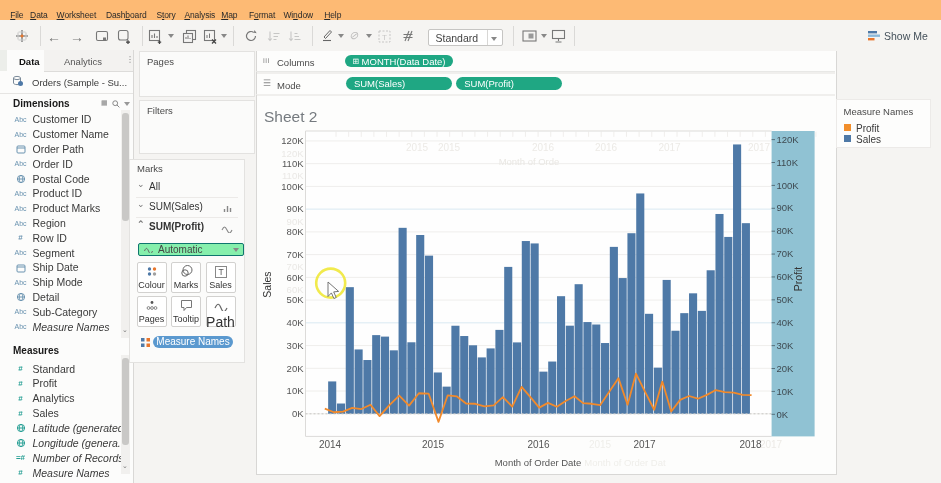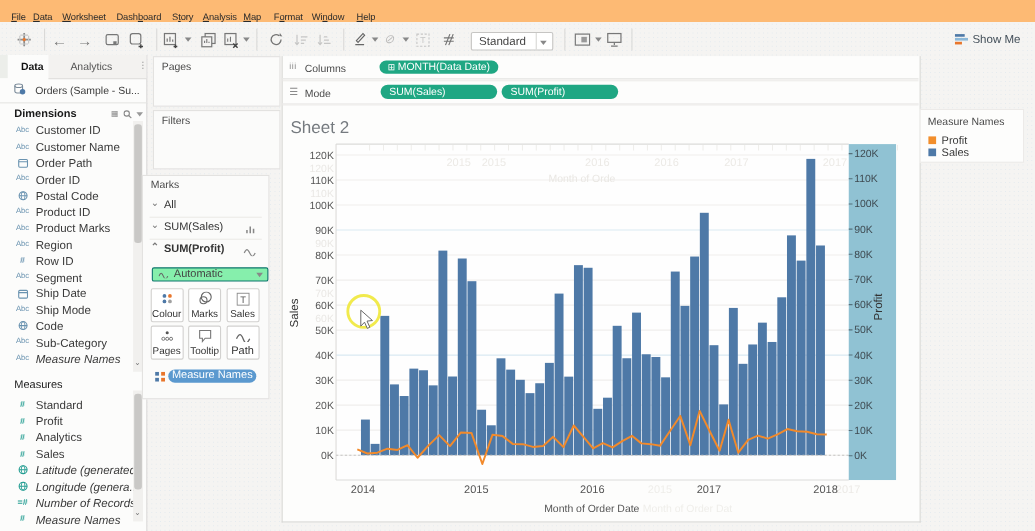--- a/index.html
+++ b/index.html
@@ -199,21 +199,21 @@
       <div class="frow" style="top:274.7px">
         <span class="ficbox"><span class="fic" style="color:#6a93b0;font-size:7px;letter-spacing:0">Abc</span></span>
         <span class="ftxt" style="">Ship Mode</span>
       </div>
       <div class="frow" style="top:289.5px">
         <span class="ficbox"><svg class="fic" width="10" height="10" viewBox="0 0 10 10">
             <circle cx="5" cy="5" r="3.6" fill="none" stroke="#6a93b0" stroke-width="1"></circle>
             <line x1="1.4" y1="5" x2="8.6" y2="5" stroke="#6a93b0" stroke-width="1"></line>
             <ellipse cx="5" cy="5" rx="1.7" ry="3.6" fill="none" stroke="#6a93b0" stroke-width="0.8"></ellipse>
           </svg></span>
-        <span class="ftxt" style="">Code</span>
+        <span class="ftxt" style="">Detail</span>
       </div>
       <div class="frow" style="top:304.3px">
         <span class="ficbox"><span class="fic" style="color:#6a93b0;font-size:7px;letter-spacing:0">Abc</span></span>
         <span class="ftxt" style="">Sub-Category</span>
       </div>
       <div class="frow" style="top:319.1px">
         <span class="ficbox"><span class="fic" style="color:#6a93b0;font-size:7px;letter-spacing:0">Abc</span></span>
         <span class="ftxt" style="font-style:italic;">Measure Names</span>
       </div>
       <div class="frow" style="top:361.0px">
@@ -250,21 +250,21 @@
       </div>
       <div class="frow" style="top:450.1px">
         <span class="ficbox"><span class="fic" style="color:#259e93;font-size:8px;font-weight:bold">=#</span></span>
         <span class="ftxt" style="font-style:italic;">Number of Records</span>
       </div>
       <div class="frow" style="top:465.0px">
         <span class="ficbox"><span class="fic" style="color:#259e93;font-size:8px;font-weight:bold">#</span></span>
         <span class="ftxt" style="font-style:italic;">Measure Names</span>
       </div>
     </div>
-  <div class="abs" style="left:13px;top:294.5px;font-size:10px;font-weight:normal;color:#1a1a1a">Measures</div>
+  <div class="abs" style="left:13px;top:294.5px;font-size:10px;font-weight:bold;color:#1a1a1a">Measures</div>
 
   <div class="abs" style="left:120.5px;top:60px;width:9px;height:228px;background:#f1f0ee"></div>
   <div class="abs" style="left:121.5px;top:63px;width:7px;height:108px;background:#c9c8c6;border-radius:3px"></div>
   <div class="abs" style="left:122px;top:276px;font-size:7px;color:#777">⌄</div>
   <div class="abs" style="left:120.5px;top:305px;width:9px;height:119px;background:#f1f0ee"></div>
   <div class="abs" style="left:121.5px;top:308px;width:7px;height:87px;background:#c9c8c6;border-radius:3px"></div>
   <div class="abs" style="left:122px;top:412px;font-size:7px;color:#777">⌄</div>
 </div>
 
 <div class="abs" style="left:139px;top:51.2px;width:113.6px;height:43.5px;background:#fbfbfa;border:1px solid #e3e2e0">
@@ -309,21 +309,21 @@
         <circle cx="6" cy="2.5" r="1.4" fill="#555"></circle>
         <circle cx="2.5" cy="8" r="1.4" fill="none" stroke="#777" stroke-width="0.9"></circle>
         <circle cx="6" cy="8" r="1.4" fill="none" stroke="#777" stroke-width="0.9"></circle>
         <circle cx="9.5" cy="8" r="1.4" fill="none" stroke="#777" stroke-width="0.9"></circle>
       </svg><div style="position:absolute;left:-6px;right:-6px;top:17px;font-size:9px;color:#333">Pages</div></div>
     <div style="position:absolute;left:41px;top:136px;width:28px;height:29px;background:#fff;border:1px solid #d2d1cf;border-radius:2px;text-align:center"><svg width="13" height="13" viewBox="0 0 13 13" style="margin-top:2px">
         <path d="M1.5,1.5h10v7h-5l-2.5,3v-3h-2.5z" fill="none" stroke="#777" stroke-width="1"></path>
       </svg><div style="position:absolute;left:-6px;right:-6px;top:17px;font-size:9px;color:#333">Tooltip</div></div>
     <div style="position:absolute;left:75.5px;top:136px;width:28px;height:29px;background:#fff;border:1px solid #d2d1cf;border-radius:2px;text-align:center"><svg width="14" height="10" viewBox="0 0 14 10" style="margin-top:4px">
         <path d="M1,7c2.5,-5 4,-5 6,0s3.5,5 6,0" fill="none" stroke="#666" stroke-width="1.2"></path>
-      </svg><div style="position:absolute;left:-6px;right:-6px;top:17px;font-size:10px;color:#333">Path</div></div>
+      </svg><div style="position:absolute;left:-6px;right:-6px;top:17px;font-size:14px;color:#333">Path</div></div>
     <svg style="position:absolute;left:11px;top:178.5px" width="9" height="9" viewBox="0 0 9 9">
       <rect x="0" y="0" width="3.5" height="3.5" fill="#4e79a7"></rect>
       <rect x="5.5" y="0" width="3.5" height="3.5" fill="#e8762c"></rect>
       <rect x="0" y="5.5" width="3.5" height="3.5" fill="#4e79a7"></rect>
       <rect x="5.5" y="5.5" width="3.5" height="3.5" fill="#e8762c"></rect>
     </svg>
     <div style="position:absolute;left:23px;top:176px;width:80px;height:12.5px;background:#5b99cf;border-radius:7px;color:#fff;font-size:10px;text-align:center;line-height:12.5px">Measure Names</div>
   </div>
 
 <div class="abs" style="left:256px;top:50.5px;width:578.6px;height:423.8px;background:#fdfdfc;border:1px solid #d8d7d5;border-top:none"></div>

